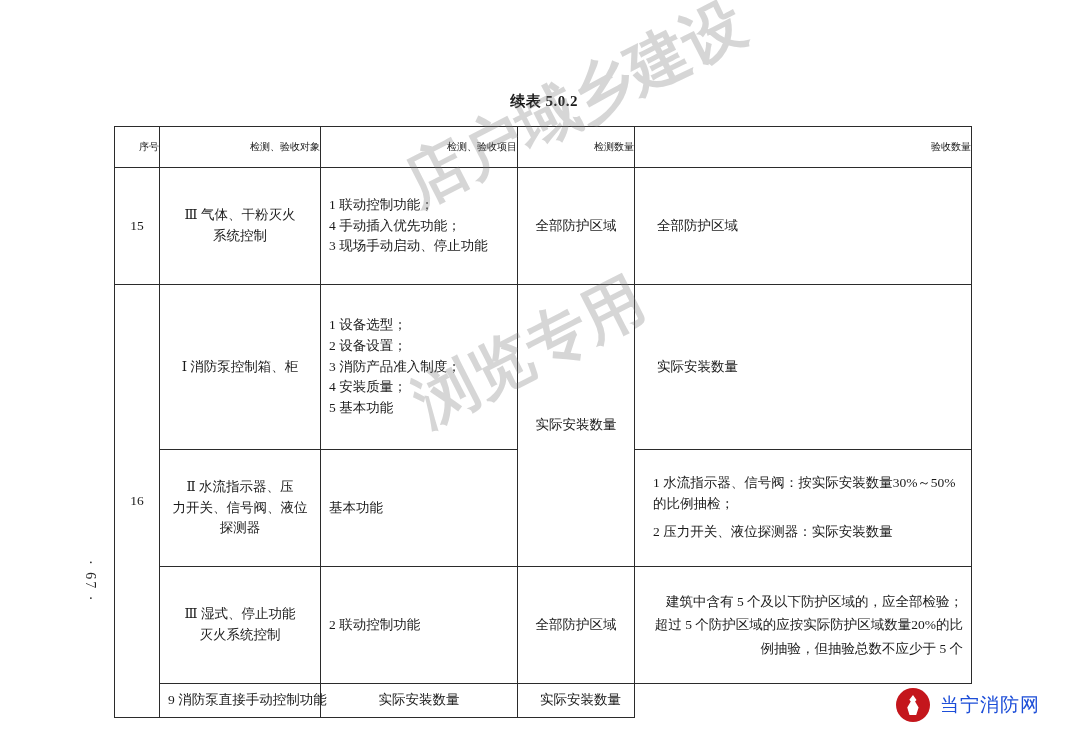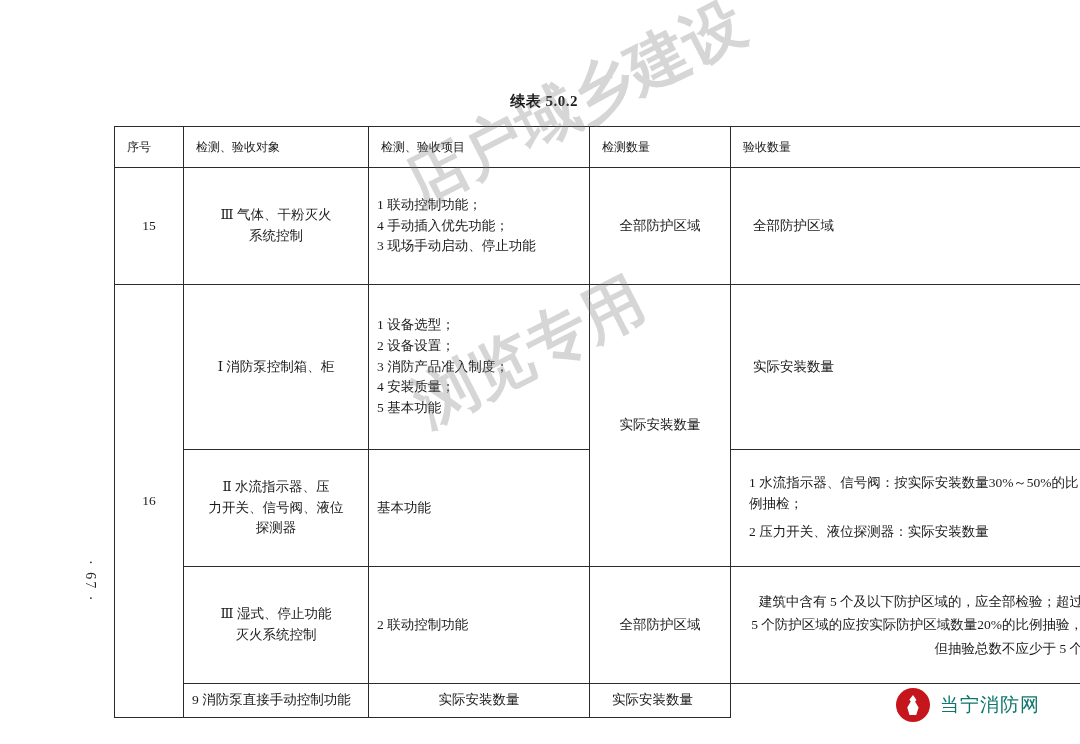--- a/index.html
+++ b/index.html
@@ -54,24 +54,24 @@
   table.main td, table.main th {
     border: 1px solid #2b2b2b;
     font-size: 13.5px;
     font-weight: normal;
     padding: 6px 8px;
     vertical-align: middle;
     line-height: 1.55;
     font-family: "Liberation Serif", "DejaVu Serif", serif;
   }
   table.main thead td {
-    text-align: left;
+    text-align: right;
     height: 30px;
-    padding: 5px 12px;
-    font-size: 12px;
+    padding: 5px 0;
+    font-size: 10px;
   }
   .c-num { width: 44px; text-align: center; }
   .c-obj { width: 160px; }
   .c-item { width: 196px; margin-top: 41px; }
   .c-qty { width: 116px; text-align: center; margin-top: 36px; }
   .c-acc { width: 336px; }
 
   .cell-center { text-align: center; }
   .cell-left { text-align: left; }
   .lines { margin: 0; padding: 0; }
@@ -128,21 +128,21 @@
     content: "";
     position: absolute;
     left: 9px; top: 7px;
     width: 16px; height: 20px;
     background: #ffffff;
     clip-path: polygon(50% 0%, 72% 25%, 63% 32%, 85% 62%, 70% 100%, 28% 100%, 14% 62%, 36% 33%, 27% 24%);
   }
   .brand-text {
     font-family: "Liberation Sans", sans-serif;
     font-size: 19px;
-    color: #0f766e;
+    color: #1d4ed8;
     letter-spacing: 1px;
   }
 </style>
 </head>
 <body>
 
 <div class="page">
 
   <div class="doc-title">续表 5.0.2</div>
 

